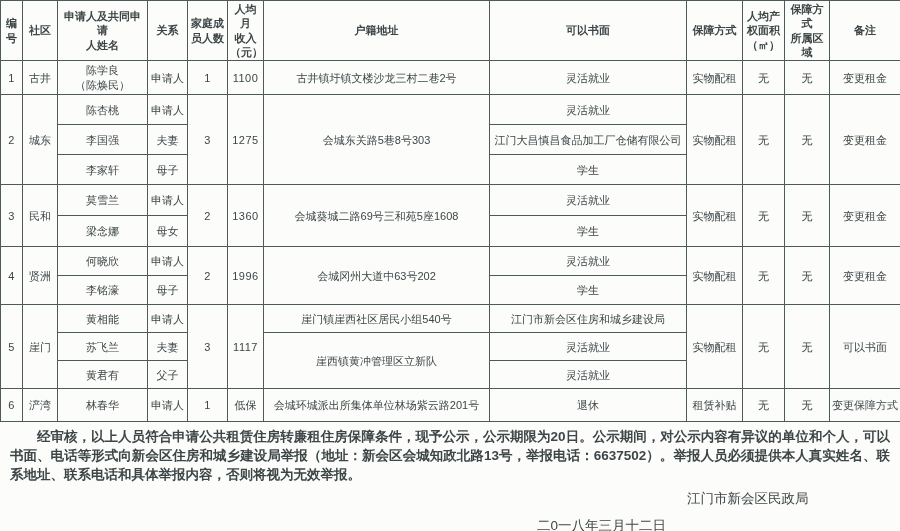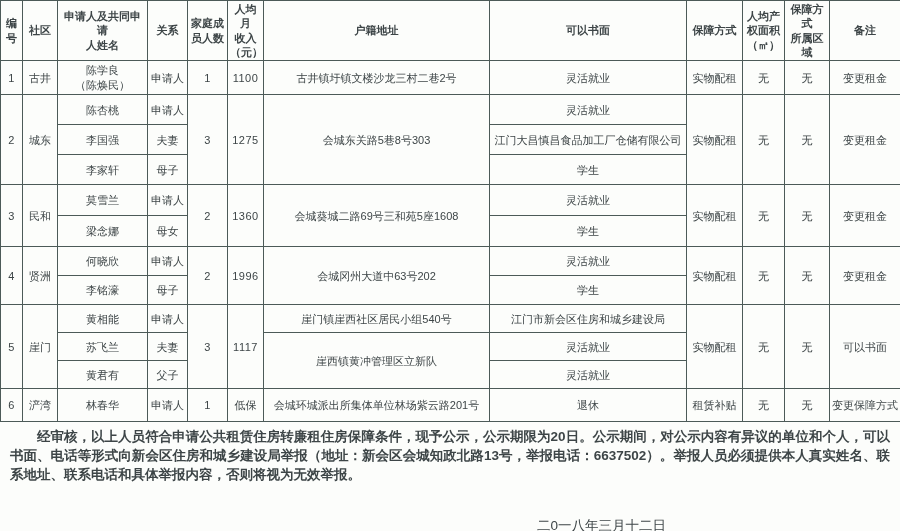--- a/index.html
+++ b/index.html
@@ -218,14 +218,15 @@
       <td>无</td>
       <td>无</td>
       <td>变更保障方式</td>
     </tr>
   </tbody>
 </table>
 
 <div class="notice">经审核，以上人员符合申请公共租赁住房转廉租住房保障条件，现予公示，公示期限为20日。公示期间，对公示内容有异议的单位和个人，可以书面、电话等形式向新会区住房和城乡建设局举报（地址：新会区会城知政北路13号，举报电话：6637502）。举报人员必须提供本人真实姓名、联系地址、联系电话和具体举报内容，否则将视为无效举报。</div>
 
 <div class="sign-area">
+  <span class="org-right">江门市新会区民政局</span>
   <span class="sign-date">二0一八年三月十二日</span>
 </div>
 
 </body></html>

